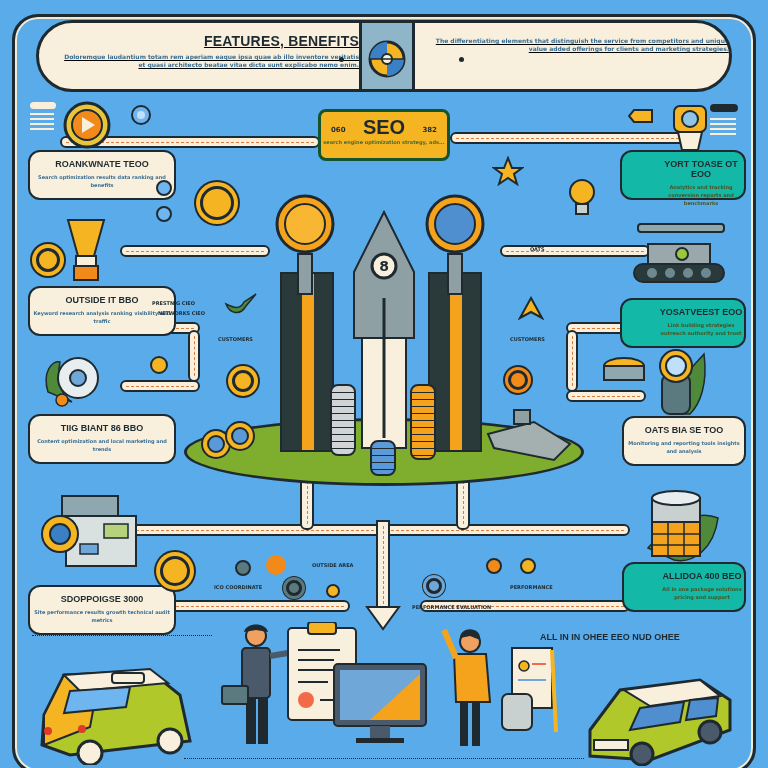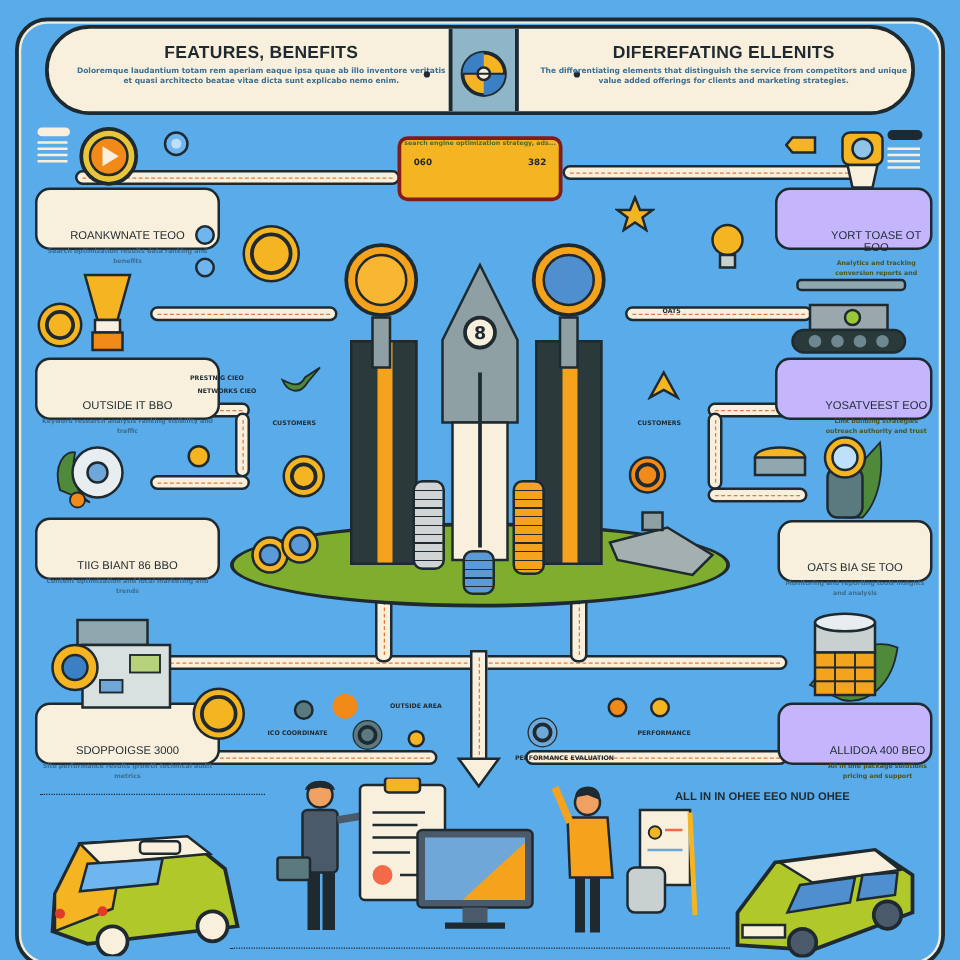--- a/index.html
+++ b/index.html
@@ -17,51 +17,51 @@
   .header {
     position: absolute; left: 36px; top: 20px; width: 696px; height: 72px;
     background: #f8efdc; border: 3px solid #1e2a30; border-radius: 36px;
     overflow: hidden;
   }
   .header .center-badge {
     position: absolute; left: 320px; top: 0; width: 56px; height: 72px;
     background: #8fb6c8; border-left: 3px solid #1e2a30; border-right: 3px solid #1e2a30;
     display: flex; align-items: center; justify-content: center;
   }
-  .header .h-left, .header .h-right { position: absolute; top: 10px; width: 300px; text-align: center; }
+  .header .h-left, .header .h-right { position: absolute; top: 10px; width: 300px; text-align: right; text-decoration: underline; }
   .header .h-left { left: 20px; }
   .header .h-right { left: 390px; }
   .h-title { font-family: "Liberation Sans", sans-serif; font-weight: 900; font-size: 14px; color: #1e2a30; letter-spacing: 0.2px; }
   .h-body { font-size: 6px; color: #3b6e92; margin-top: 4px; line-height: 8px; font-weight: bold; }
   .bullet { position: absolute; width: 5px; height: 5px; border-radius: 50%; background: #1e2a30; }
 
   .road {
     position: absolute; background: #f8efdc; border: 2px solid #1e2a30;
   }
   .road::after {
     content: ""; position: absolute; left: 4px; right: 4px; top: 50%; border-top: 1px dashed #e07a3a;
   }
   .road.v::after { top: 4px; bottom: 4px; left: 50%; right: auto; border-top: none; border-left: 1px dashed #e07a3a; }
 
   .seo-box {
     position: absolute; left: 318px; top: 109px; width: 132px; height: 52px;
-    background: #f5b421; border: 3px solid #7f1d1d; border-radius: 8px;
+    background: #f5b421; border: 3px solid #14532d; border-radius: 8px;
     text-align: center;
   }
   .seo-box .seo-title { font-family: "Liberation Sans", sans-serif; font-weight: 900; font-size: 20px; color: #1e2a30; margin-top: 4px; }
   .seo-box .seo-side { position: absolute; top: 14px; font-size: 7px; font-weight: bold; color: #1e2a30; }
   .seo-box .seo-sub { font-size: 5px; color: #4a6a30; font-weight: bold; }
 
   .card {
     position: absolute; width: 148px; height: 50px;
     background: #f8efdc; border: 2px solid #1e2a30; border-radius: 12px;
     text-align: center; padding-top: 7px;
   }
-  .card.yellow { background: #c4b5fd; padding-left: 36px; }
-  .card .c-title { font-family: "Liberation Sans", sans-serif; font-weight: 400; font-size: 9px; color: #1e2a30; margin-top: 24px; }
+  .card.yellow { background: #14b8a6; padding-left: 36px; }
+  .card .c-title { font-family: "Liberation Sans", sans-serif; font-weight: 700; font-size: 9px; color: #1e2a30; }
   .card .c-body { font-size: 5px; color: #3b6e92; margin-top: 4px; line-height: 8px; font-weight: bold; }
   .card.yellow .c-body { color: #4a5520; }
 
   .circle { position: absolute; border-radius: 50%; border: 3px solid #1e2a30; }
   .gear {
     position: absolute; border-radius: 50%; background: #f5b421; border: 3px solid #1e2a30;
     box-shadow: 0 0 0 4px #f5b421, 0 0 0 6px #1e2a30;
   }
   .tiny-txt { position: absolute; font-size: 5px; color: #1e2a30; font-weight: bold; }
 
@@ -95,21 +95,20 @@
     <svg width="40" height="40" viewBox="0 0 40 40">
       <circle cx="20" cy="20" r="17" fill="#f5b421" stroke="#1e2a30" stroke-width="3"></circle>
       <path d="M20 3 A17 17 0 0 0 3 20 L20 20 Z" fill="#3b7fc4"></path>
       <path d="M20 37 A17 17 0 0 0 37 20 L20 20 Z" fill="#3b7fc4"></path>
       <circle cx="20" cy="20" r="5" fill="#f8efdc" stroke="#1e2a30" stroke-width="2"></circle>
       <line x1="3" y1="20" x2="37" y2="20" stroke="#1e2a30" stroke-width="1.5"></line>
     </svg>
   </div>
   <div class="bullet" style="left:420px;top:34px"></div>
   <div class="h-right">
-    <div class="h-title">DIFEREFATING ELLENITS</div>
     <div class="h-body">The differentiating elements that distinguish the service from competitors and unique value added offerings for clients and marketing strategies.</div>
   </div>
 </div>
 
 <div class="road" style="left:60px;top:136px;width:260px;height:12px;border-radius:6px;"></div>
 <div class="road" style="left:450px;top:132px;width:250px;height:12px;border-radius:6px;"></div>
 <div class="road" style="left:120px;top:245px;width:150px;height:12px;border-radius:6px;"></div>
 <div class="road" style="left:500px;top:245px;width:150px;height:12px;border-radius:6px;"></div>
 <div class="road" style="left:120px;top:322px;width:80px;height:12px;border-radius:6px;"></div>
 <div class="road v" style="left:188px;top:330px;width:12px;height:52px;border-radius:6px;"></div>
@@ -122,20 +121,21 @@
 <div class="road" style="left:420px;top:600px;width:210px;height:12px;border-radius:6px;"></div>
 <div class="road v" style="left:300px;top:450px;width:14px;height:80px;border-radius:6px;"></div>
 <div class="road v" style="left:456px;top:450px;width:14px;height:80px;border-radius:6px;"></div>
 <div class="road v" style="left:376px;top:520px;width:14px;height:90px;"></div>
 <svg style="position:absolute;left:365px;top:605px" width="36" height="26">
   <polygon points="2,2 34,2 18,24" fill="#f8efdc" stroke="#1e2a30" stroke-width="2"></polygon>
 </svg>
 
 <div class="seo-box">
   <span class="seo-side" style="left:10px">060</span>
+  <div class="seo-title">SEO</div>
   <span class="seo-side" style="right:10px">382</span>
   <div class="seo-sub">search engine optimization strategy, ads...</div>
 </div>
 
 <svg style="position:absolute;left:62px;top:100px" width="50" height="50">
   <circle cx="25" cy="25" r="22" fill="#e8c53a" stroke="#1e2a30" stroke-width="3"></circle>
   <circle cx="25" cy="25" r="15" fill="#f28a1a" stroke="#1e2a30" stroke-width="2"></circle>
   <polygon points="20,17 33,25 20,33" fill="#f8efdc"></polygon>
 </svg>
 <div style="position:absolute;left:30px;top:102px;width:26px;height:7px;background:#f8efdc;border-radius:4px"></div>
@@ -161,30 +161,30 @@
   <div class="c-body">Search optimization results data  ranking and benefits</div>
 </div>
 <div class="card" style="left:28px;top:286px">
   <div class="c-title">OUTSIDE IT BBO</div>
   <div class="c-body">Keyword research analysis ranking  visibility and traffic</div>
 </div>
 <div class="card" style="left:28px;top:414px">
   <div class="c-title">TIIG BIANT 86 BBO</div>
   <div class="c-body">Content optimization and local  marketing and trends</div>
 </div>
-<div class="card" style="left:28px;top:562px">
+<div class="card" style="left:28px;top:585px">
   <div class="c-title">SDOPPOIGSE 3000</div>
   <div class="c-body">Site performance results growth  technical audit metrics</div>
 </div>
 
 <div class="card yellow" style="left:620px;top:150px;width:126px">
   <div class="c-title">YORT TOASE OT EOO</div>
   <div class="c-body">Analytics and tracking conversion  reports and benchmarks</div>
 </div>
-<div class="card yellow" style="left:620px;top:286px;width:126px">
+<div class="card yellow" style="left:620px;top:298px;width:126px">
   <div class="c-title">YOSATVEEST EOO</div>
   <div class="c-body">Link building strategies outreach  authority and trust</div>
 </div>
 <div class="card" style="left:622px;top:416px;width:124px">
   <div class="c-title">OATS BIA SE TOO</div>
   <div class="c-body">Monitoring and reporting tools  insights and analysis</div>
 </div>
 <div class="card yellow" style="left:622px;top:562px;width:124px">
   <div class="c-title">ALLIDOA 400 BEO</div>
   <div class="c-body">All in one package solutions  pricing and support</div>

